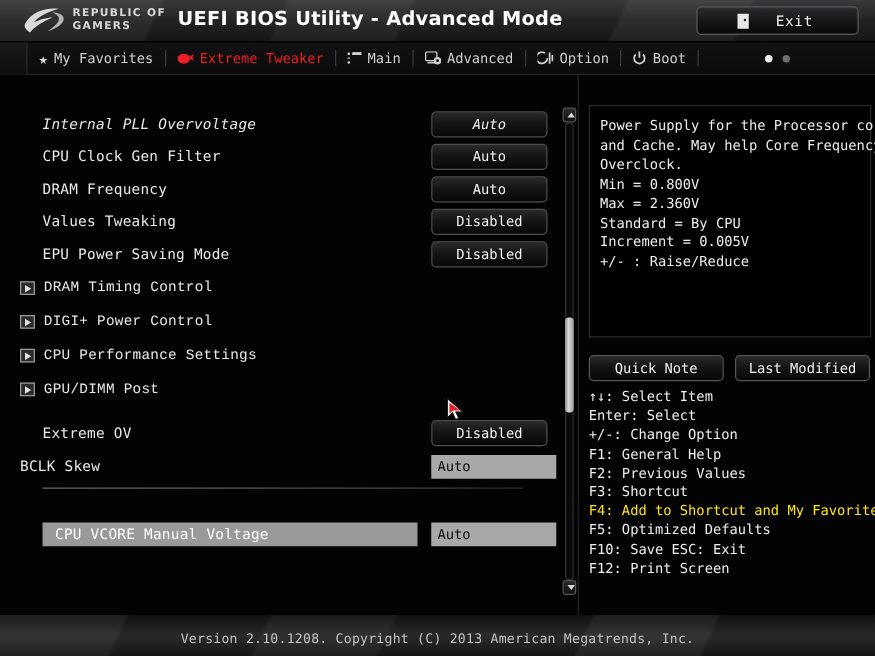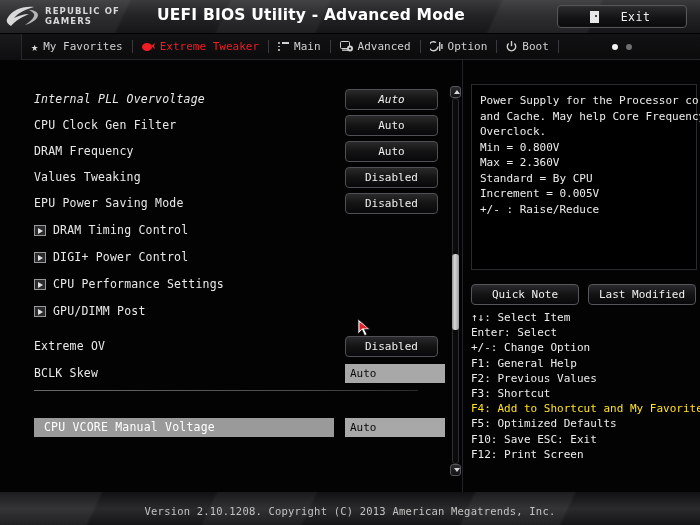--- a/index.html
+++ b/index.html
@@ -14,29 +14,29 @@
   
   .header {
     position:absolute; left:0; top:0; width:700px; height:34px;
     background:
       linear-gradient(115deg, rgba(255,255,255,.05) 0 18%, rgba(255,255,255,0) 18.5% 32%,
                       rgba(255,255,255,.045) 32.5% 46%, rgba(255,255,255,0) 46.5% 70%,
                       rgba(255,255,255,.05) 70.5% 84%, rgba(255,255,255,0) 84.5%),
       linear-gradient(180deg,#3a3a3c 0%,#232325 48%,#161618 100%);
     border-bottom:1px solid #000;
   }
-  .rog-logo { position:absolute; left:5px; top:6px; display:flex; align-items:center; gap:6px; }
+  .rog-logo { position:absolute; left:18px; top:6px; display:flex; align-items:center; gap:6px; }
   .rog-eye { width:34px; height:21px; }
   .rog-text {
     font-family:"DejaVu Sans", sans-serif;
     font-weight:bold; font-size:8.5px; line-height:9.5px;
     letter-spacing:1.1px; color:#d8d8d8;
   }
   .app-title {
-    position:absolute; left:157px; top:6px;
+    position:absolute; left:142px; top:6px;
     font-family:"DejaVu Sans", sans-serif;
     font-size:15.5px; font-weight:bold; color:#fff;
     letter-spacing:.2px;
   }
   .exit-btn {
     position:absolute; right:13px; top:5px; width:130px; height:23px;
     background:linear-gradient(180deg,#2c2c2e 0%,#141416 55%,#0a0a0b 100%);
     border:1px solid #55555a; border-radius:4px;
     display:flex; align-items:center; justify-content:center; gap:22px;
     box-shadow:0 0 2px rgba(255,255,255,.08) inset;
@@ -117,21 +117,21 @@
   }
   .sub-arrow {
     width:12px; height:11px; border:1px solid #9a9a9a; background:#2b2b2d;
     margin-right:7px; position:relative; flex:none;
   }
   .sub-arrow::after {
     content:""; position:absolute; left:3px; top:2.2px;
     border-left:5px solid #e0e0e0;
     border-top:3.2px solid transparent; border-bottom:3.2px solid transparent;
   }
-  .row.submenu { padding-left:34px; }
+  .row.submenu { padding-left:16px;font-family:Liberation Mono, monospace; }
   .divider {
     position:absolute; left:34px; top:330px; width:384px; height:1px;
     background:linear-gradient(90deg,#6a6a6a,#4a4a4a 70%,#2a2a2a);
   }
   .sel-bg {
     position:absolute; left:34px; width:300px; height:19px; background:#9a9a9a;
   }
 
   
   .scrollbar {
@@ -347,21 +347,21 @@
     </div>
 
     <div class="divider"></div>
 
     <div class="row" style="top:273px;">
       <span class="label" style="margin-left:34px;">Extreme OV</span>
       <span class="opt-btn">Disabled</span>
     </div>
 
     <div class="row" style="top:300px;">
-      <span class="label" style="margin-left:34px;">BCLK Skew</span>
+      <span class="label" style="margin-left:16px;">BCLK Skew</span>
       <span class="field-grey">Auto</span>
     </div>
 
 
     <div class="row" style="top:354px;">
       <span class="sel-bg"></span>
       <span class="label" style="margin-left:44px; position:relative; color:#ffffff;">CPU VCORE Manual Voltage</span>
       <span class="field-grey">Auto</span>
     </div>
   </div>

